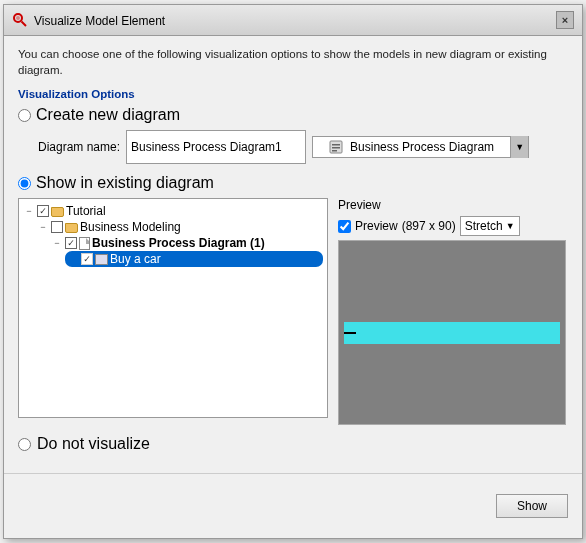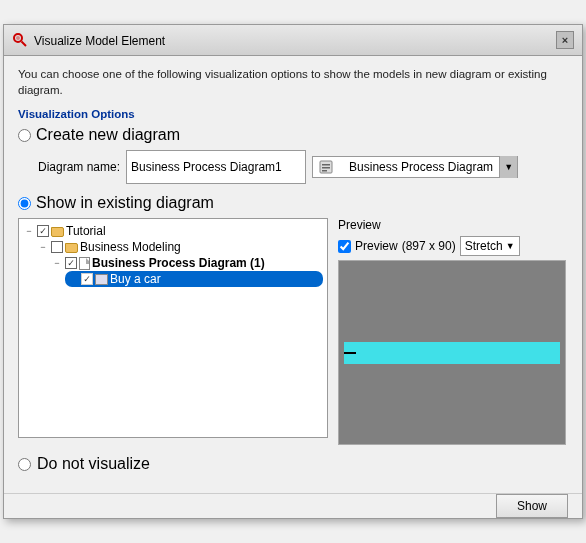--- a/index.html
+++ b/index.html
@@ -98,24 +98,24 @@
     .diagram-type-btn {
       display: flex;
       align-items: center;
       border: 1px solid #999;
       background: #fff;
       height: 22px;
       cursor: pointer;
       font-size: 12px;
     }
     .diagram-type-label {
-      padding: 0 6px;
-      display: flex;
-      align-items: center;
-      gap: 16px;
+      padding: 0 16px;
+      display: flex;
+      align-items: center;
+      gap: 7px;
     }
     .dropdown-arrow {
       width: 18px;
       height: 22px;
       background: #c0c0c0;
       border-left: 1px solid #999;
       display: flex;
       align-items: center;
       justify-content: center;
       font-size: 9px;
@@ -274,21 +274,21 @@
       background: #000;
     }
     .bottom-row {
       display: flex;
       align-items: center;
       gap: 6px;
       margin-bottom: 10px;
     }
     .dialog-footer {
       border-top: 1px solid #ccc;
-      padding: 0 14px;
+      padding: 20px 14px;
       display: flex;
       justify-content: flex-end;
     }
     .show-btn {
       padding: 4px 20px;
       font-size: 12px;
       background: linear-gradient(to bottom, #f5f5f5, #e0e0e0);
       border: 1px solid #999;
       cursor: pointer;
     }

